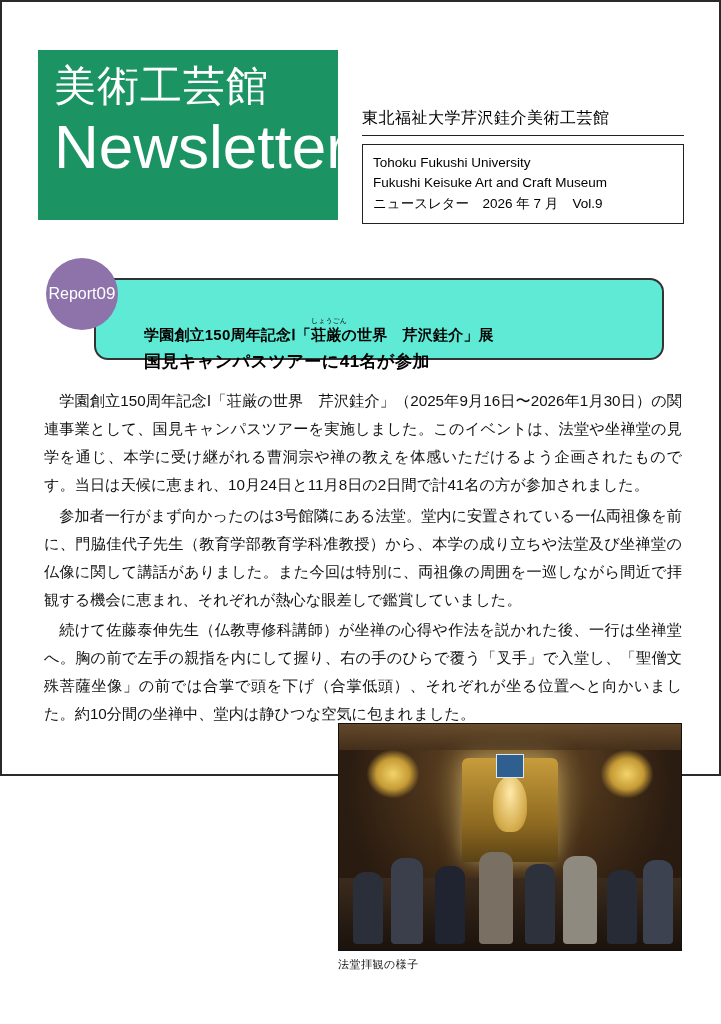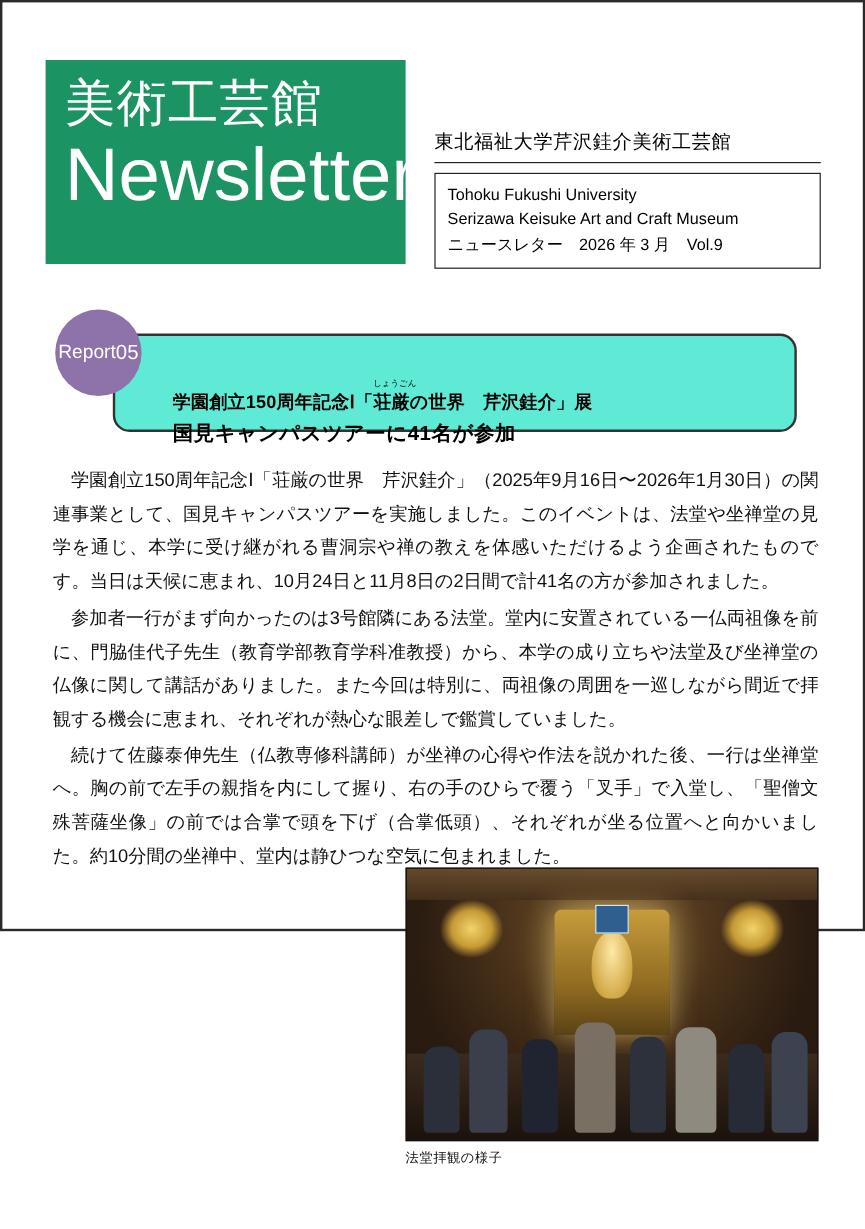--- a/index.html
+++ b/index.html
@@ -260,30 +260,30 @@
 
   <div class="masthead">
     <div class="masthead-jp">美術工芸館</div>
     <div class="masthead-en">Newsletter</div>
   </div>
 
   <div class="header-right">
     <div class="univ-line">東北福祉大学芹沢銈介美術工芸館</div>
     <div class="info-box">
       <div>Tohoku Fukushi University</div>
-      <div>Serizawa Keisuke Art and Craft Museum</div>
+      <div>Fukushi Keisuke Art and Craft Museum</div>
       <div>
-        <span>ニュースレター　2026 年 3 月</span><span class="vol">Vol.9</span>
+        <span>ニュースレター　2026 年 7 月</span><span class="vol">Vol.9</span>
       </div>
     </div>
   </div>
 
   <div class="report-badge">
     <span>Report</span>
-    <span class="num">05</span>
+    <span class="num">09</span>
   </div>
 
   <div class="title-box">
     <div class="title-sub">
       <span>学園創立150周年記念Ⅰ「</span><span class="ruby-wrap"><span class="rt">しょうごん</span><span>荘厳</span></span><span>の世界　芹沢銈介」展</span>
     </div>
     <div class="title-main">国見キャンパスツアーに41名が参加</div>
   </div>
 
   <div class="body-text">

